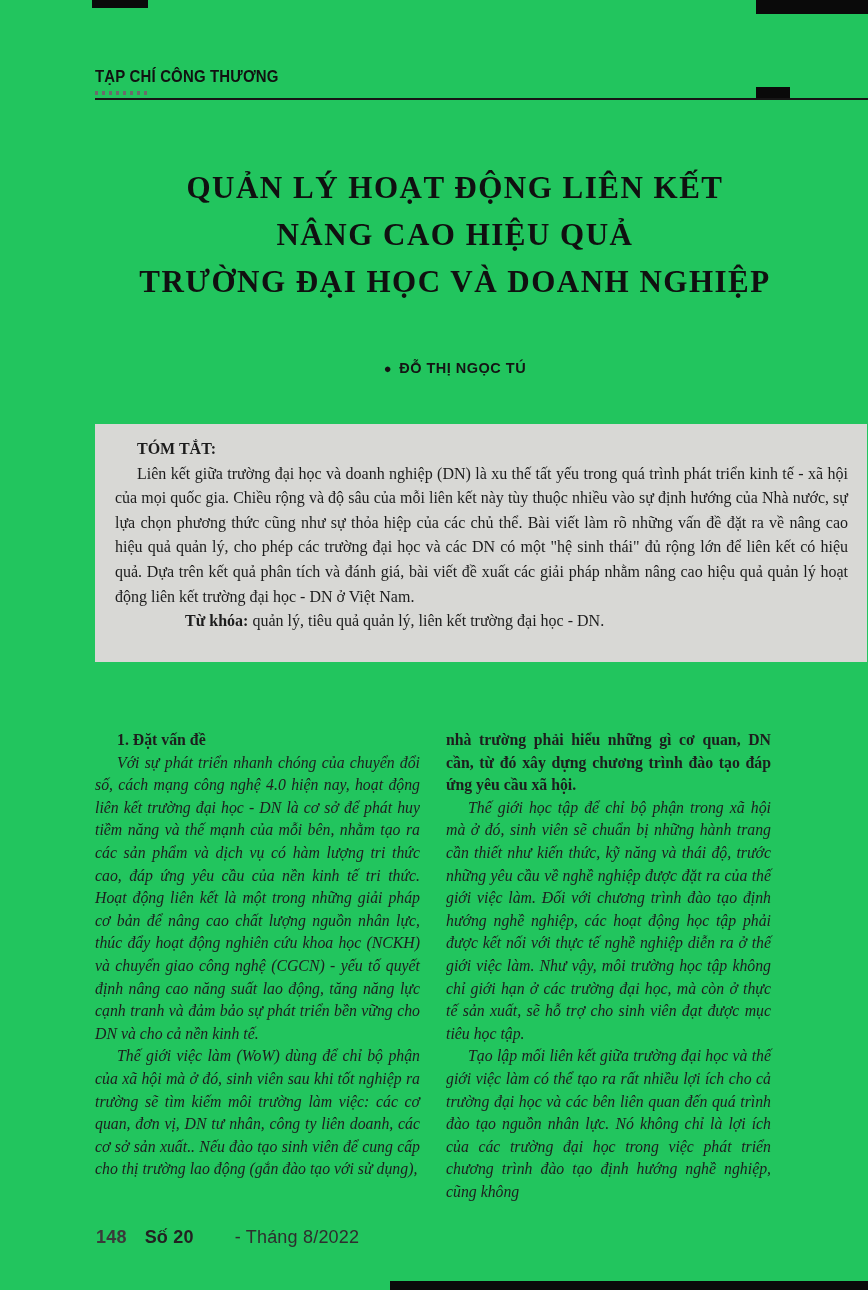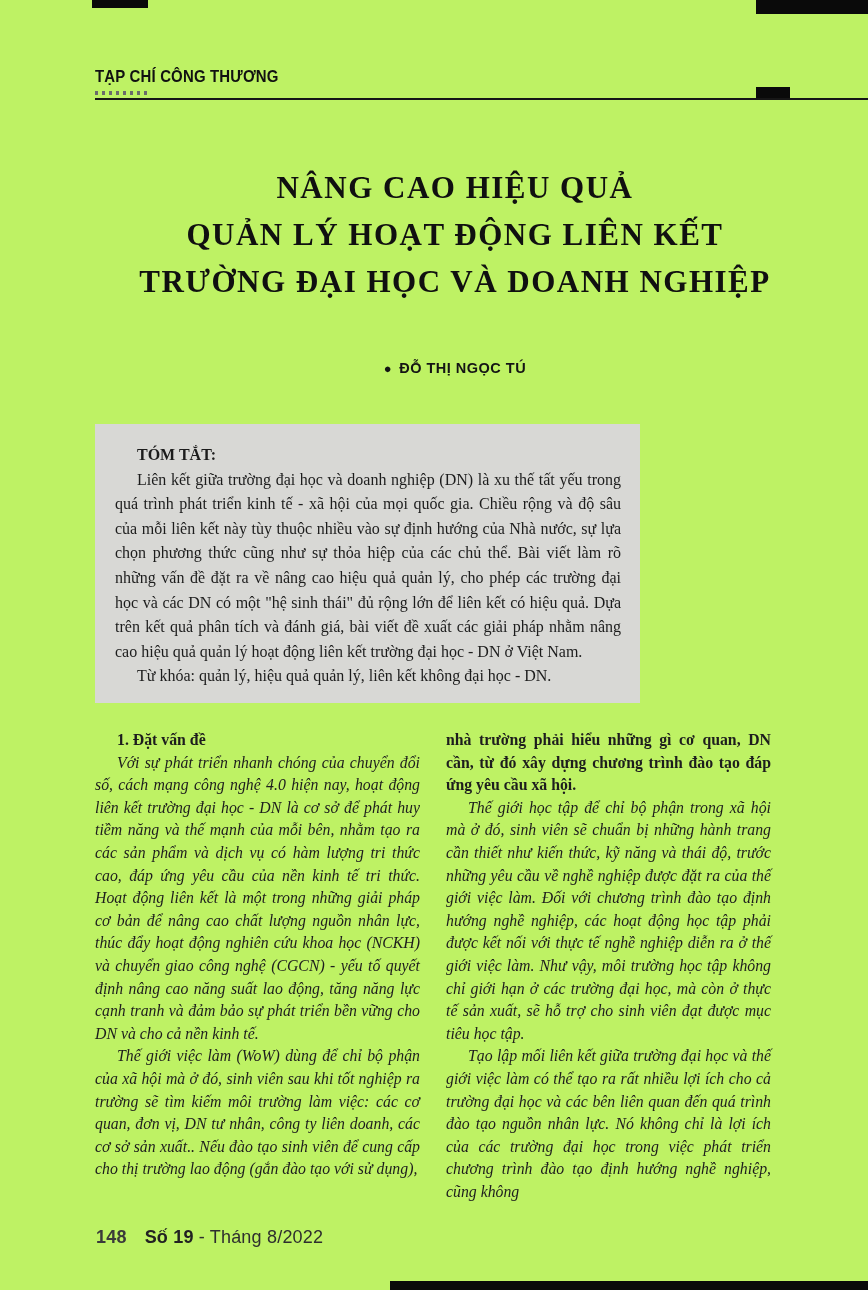--- a/index.html
+++ b/index.html
@@ -4,21 +4,21 @@
 <style>
   * { margin: 0; padding: 0; box-sizing: border-box; }
   html, body { background: #e9e9e9; }
   body { font-family: "Liberation Serif", serif; }
 
   .page {
     position: relative;
     width: 868px;
     height: 1290px;
     margin: 0 auto;
-    background: #bef264;
+    background: #22c55e;
     overflow: hidden;
     color: #1f1f1f;
   }
 
   
   .artifact { position: absolute; background: #0a0a0a; }
   .artifact.top-strip   { left: 92px;  top: 0;      width: 56px;  height: 8px; }
   .artifact.top-right   { left: 756px; top: 0;      width: 112px; height: 14px; }
   .artifact.header-box  { left: 756px; top: 87px;   width: 34px;  height: 12px; }
   .artifact.bottom-bar  { left: 390px; top: 1281px; width: 478px; height: 9px; }
@@ -73,36 +73,36 @@
     font-size: 14.5px;
     letter-spacing: 0.5px;
     color: #141414;
   }
   .author-bullet { font-size: 13px; margin-right: 7px; }
 
   
   .abstract {
     position: absolute;
     left: 95px; top: 424px;
-    width: 545px;
+    width: 772px;
     min-height: 238px;
     background: #d8d8d5;
-    padding: 19px 19px 14px 20px;
+    padding: 13px 19px 14px 20px;
     font-size: 16px;
     line-height: 24.6px;
     text-align: justify;
     color: #1c1c1c;
   }
   .abstract .abs-heading {
     font-weight: bold;
     text-indent: 22px;
     text-align: left;
   }
   .abstract p { text-indent: 22px; }
-  .abstract .kw-label { font-weight: normal; }
+  .abstract .kw-label { font-weight: bold; margin-left: 48px; }
 
   
   .columns {
     position: absolute;
     left: 95px; top: 729px;
     width: 676px;
     display: flex;
     gap: 26px;
   }
   .col {
@@ -126,62 +126,62 @@
   .footer {
     position: absolute;
     left: 96px; top: 1227px;
     font-family: "Liberation Sans", sans-serif;
     font-size: 18px;
     color: #2a2a2a;
     letter-spacing: 0.2px;
   }
   .footer .pg    { font-weight: bold; color: #3a3a3a; margin-right: 18px; }
   .footer .issue { font-weight: bold; color: #222; margin-right: 5px; }
-  .footer .date  { font-weight: normal; color: #2e2e2e; }
+  .footer .date  { font-weight: normal; color: #2e2e2e; margin-left: 36px; }
 </style>
 </head>
 <body>
 
 <div class="page">
 
   <div class="artifact top-strip"></div>
   <div class="artifact top-right"></div>
   <div class="artifact header-box"></div>
   <div class="artifact bottom-bar"></div>
 
   <div class="masthead">TẠP CHÍ CÔNG THƯƠNG</div>
   <div class="masthead-marks"></div>
   <div class="masthead-rule"></div>
 
   <h1 class="title">
+    <div>QUẢN LÝ HOẠT ĐỘNG LIÊN KẾT</div>
     <div>NÂNG CAO HIỆU QUẢ</div>
-    <div>QUẢN LÝ HOẠT ĐỘNG LIÊN KẾT</div>
     <div>TRƯỜNG ĐẠI HỌC VÀ DOANH NGHIỆP</div>
   </h1>
 
   <div class="author-line">
     <span class="author-bullet">●</span><span>ĐỖ THỊ NGỌC TÚ</span>
   </div>
 
   <div class="abstract">
     <div class="abs-heading">TÓM TẮT:</div>
     <p>Liên kết giữa trường đại học và doanh nghiệp (DN) là xu thế tất yếu trong quá trình phát triển kinh tế - xã hội của mọi quốc gia. Chiều rộng và độ sâu của mỗi liên kết này tùy thuộc nhiều vào sự định hướng của Nhà nước, sự lựa chọn phương thức cũng như sự thỏa hiệp của các chủ thể. Bài viết làm rõ những vấn đề đặt ra về nâng cao hiệu quả quản lý, cho phép các trường đại học và các DN có một "hệ sinh thái" đủ rộng lớn để liên kết có hiệu quả. Dựa trên kết quả phân tích và đánh giá, bài viết đề xuất các giải pháp nhằm nâng cao hiệu quả quản lý hoạt động liên kết trường đại học - DN ở Việt Nam.</p>
-    <p><span class="kw-label">Từ khóa:</span><span> quản lý, hiệu quả quản lý, liên kết không đại học - DN.</span></p>
+    <p><span class="kw-label">Từ khóa:</span><span> quản lý, tiêu quả quản lý, liên kết trường đại học - DN.</span></p>
   </div>
 
   <div class="columns">
     <div class="col">
       <h2>1. Đặt vấn đề</h2>
       <p class="indent">Với sự phát triển nhanh chóng của chuyển đổi số, cách mạng công nghệ 4.0 hiện nay, hoạt động liên kết trường đại học - DN là cơ sở để phát huy tiềm năng và thế mạnh của mỗi bên, nhằm tạo ra các sản phẩm và dịch vụ có hàm lượng tri thức cao, đáp ứng yêu cầu của nền kinh tế tri thức. Hoạt động liên kết là một trong những giải pháp cơ bản để nâng cao chất lượng nguồn nhân lực, thúc đẩy hoạt động nghiên cứu khoa học (NCKH) và chuyển giao công nghệ (CGCN) - yếu tố quyết định nâng cao năng suất lao động, tăng năng lực cạnh tranh và đảm bảo sự phát triển bền vững cho DN và cho cả nền kinh tế.</p>
       <p class="indent">Thế giới việc làm (WoW) dùng để chỉ bộ phận của xã hội mà ở đó, sinh viên sau khi tốt nghiệp ra trường sẽ tìm kiếm môi trường làm việc: các cơ quan, đơn vị, DN tư nhân, công ty liên doanh, các cơ sở sản xuất.. Nếu đào tạo sinh viên để cung cấp cho thị trường lao động (gắn đào tạo với sử dụng),</p>
     </div>
     <div class="col">
       <p class="cont">nhà trường phải hiểu những gì cơ quan, DN cần, từ đó xây dựng chương trình đào tạo đáp ứng yêu cầu xã hội.</p>
       <p class="indent">Thế giới học tập để chỉ bộ phận trong xã hội mà ở đó, sinh viên sẽ chuẩn bị những hành trang cần thiết như kiến thức, kỹ năng và thái độ, trước những yêu cầu về nghề nghiệp được đặt ra của thế giới việc làm. Đối với chương trình đào tạo định hướng nghề nghiệp, các hoạt động học tập phải được kết nối với thực tế nghề nghiệp diễn ra ở thế giới việc làm. Như vậy, môi trường học tập không chỉ giới hạn ở các trường đại học, mà còn ở thực tế sản xuất, sẽ hỗ trợ cho sinh viên đạt được mục tiêu học tập.</p>
       <p class="indent">Tạo lập mối liên kết giữa trường đại học và thế giới việc làm có thể tạo ra rất nhiều lợi ích cho cả trường đại học và các bên liên quan đến quá trình đào tạo nguồn nhân lực. Nó không chỉ là lợi ích của các trường đại học trong việc phát triển chương trình đào tạo định hướng nghề nghiệp, cũng không</p>
     </div>
   </div>
 
   <div class="footer">
-    <span class="pg">148</span><span class="issue">Số 19</span><span class="date">- Tháng 8/2022</span>
+    <span class="pg">148</span><span class="issue">Số 20</span><span class="date">- Tháng 8/2022</span>
   </div>
 
 </div>
 
 </body></html>

